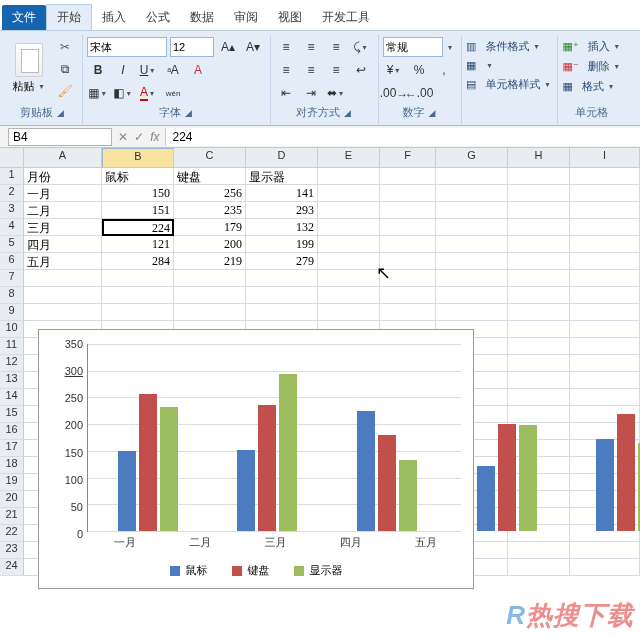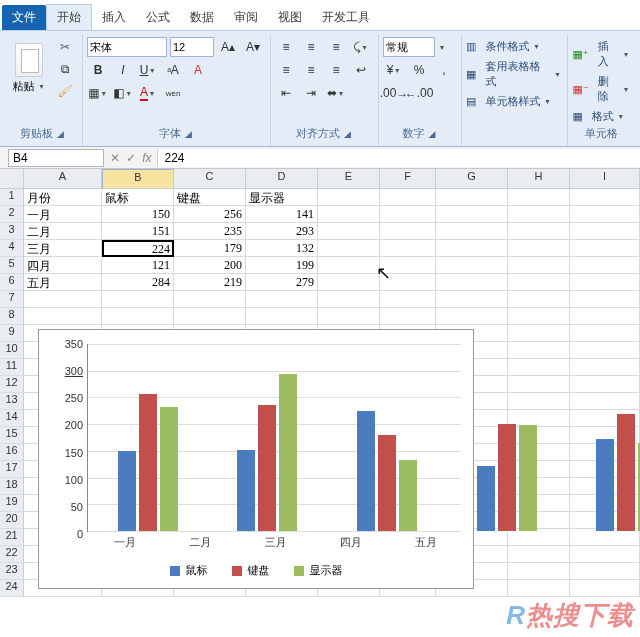--- a/index.html
+++ b/index.html
@@ -16,30 +16,30 @@
   .group { display: flex; flex-direction: column; border-right: 1px solid #c6d5e8; padding: 2px 6px 2px 4px; }
   .group-body { display: flex; flex: 1; align-items: flex-start; gap: 4px; }
   .group-title { display:flex; align-items:center; justify-content:center; gap:4px; font-size: 11px; color: #4a6a92; text-align: center; padding: 2px 0 3px 0; }
   .grp-arr { font-size:9px; color:#4a6a92; }
 
   .big-btn { display:flex; flex-direction:column; align-items:center; justify-content:center; width:42px; height:62px; border:1px solid transparent; border-radius:3px; cursor:pointer; font-size:11px; gap:2px;}
   .col { display:flex; flex-direction:column; gap:2px; }
   .row { display:flex; align-items:center; gap:3px; }
   .mini { width:22px; height:20px; display:flex; align-items:center; justify-content:center; border:1px solid transparent; border-radius:2px; cursor:pointer; font-size:12px; color:#333; }
   .sel { font-size:11px; border:1px solid #9db6d6; background:#fff; padding:1px 2px; height:20px; }
-  .sel.font { width:80px;} .sel.size{ width:44px;} .sel.numf{ width:52px;}
+  .sel.font { width:80px;} .sel.size{ width:44px;} .sel.numf{ width:60px;}
   .drop { font-size:8px; color:#555; padding:0 2px;}
   .lbl-link { font-size:11px; color:#2a4c76; cursor:pointer; }
   .clip-icon { width:28px; height:34px; background:linear-gradient(#fff,#eee); border:1px solid #cfcfcf; border-radius:2px; position:relative;}
   .clip-icon::after{content:"";position:absolute;left:5px;top:5px;width:16px;height:22px;background:#fff;border:1px solid #bbb;}
   .brush{color:#ea9b3e;} .scissors{color:#555;}
 
   
   .fxbar { display:flex; align-items:center; border-bottom:1px solid #c6c6c6; background:#f3f3f3; height:22px; }
-  .namebox { width:96px; border:1px solid #b4b4b4; background:#fff; padding:1px 4px; margin:1px 0 1px 8px; font-size:12px;}
+  .namebox { width:104px; border:1px solid #b4b4b4; background:#fff; padding:1px 4px; margin:1px 0 1px 8px; font-size:12px;}
   .fxctrl { display:flex; align-items:center; gap:6px; padding:0 6px; color:#888;}
   .fxinput { flex:1; border:none; border-left:1px solid #ccc; padding:2px 6px; font-size:12px; background:#fff;}
 
   
   .grid { display:grid; grid-template-columns: 24px 78px 72px 72px 72px 62px 56px 72px 62px 70px; }
   .hd { background:#e9edf1; border-right:1px solid #c6cdd6; border-bottom:1px solid #c6cdd6; text-align:center; font-size:11px; color:#333; padding:1px 0; }
   .hd.sel { background:#f8e3a1; }
   .rh { background:#e9edf1; border-right:1px solid #c6cdd6; border-bottom:1px solid #d9dde3; text-align:center; font-size:11px; color:#333; }
   .cell { border-right:1px solid #d5dbe4; border-bottom:1px solid #d5dbe4; padding:1px 3px; height:17px; font-family:SimSun, serif; font-size:12px; overflow:hidden;}
   .cell.num { text-align:right; }
@@ -190,21 +190,21 @@
     </div>
     <div class="group-title">
         <span>数字</span>
         <span class="grp-arr">◢</span>
       </div>
   </div>
 
   <div class="group">
     <div class="group-body col" style="gap:5px;padding-top:2px">
       <div class="row lbl-link"><span>▥</span>&nbsp;<span>条件格式</span> <span class="drop">▾</span></div>
-      <div class="row lbl-link"><span>▦</span>&nbsp;<span>套用表格格式</span> <span class="drop">▾</span></div>
+      <div class="row lbl-link"><span>▦</span>&nbsp; <span class="drop">▾</span></div>
       <div class="row lbl-link"><span>▤</span>&nbsp;<span>单元格样式</span> <span class="drop">▾</span></div>
     </div>
   </div>
 
   <div class="group" style="border-right:none">
     <div class="group-body col" style="gap:5px;padding-top:2px">
       <div class="row lbl-link"><span style="color:#2a8a2a">▦⁺</span>&nbsp;<span>插入</span> <span class="drop">▾</span></div>
       <div class="row lbl-link"><span style="color:#c33">▦⁻</span>&nbsp;<span>删除</span> <span class="drop">▾</span></div>
       <div class="row lbl-link"><span>▦</span>&nbsp;<span>格式</span> <span class="drop">▾</span></div>
     </div>

